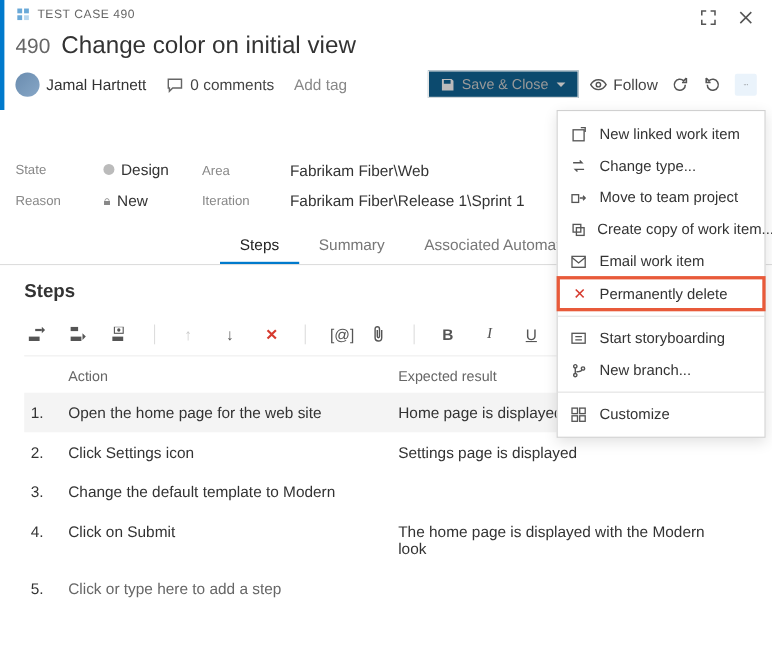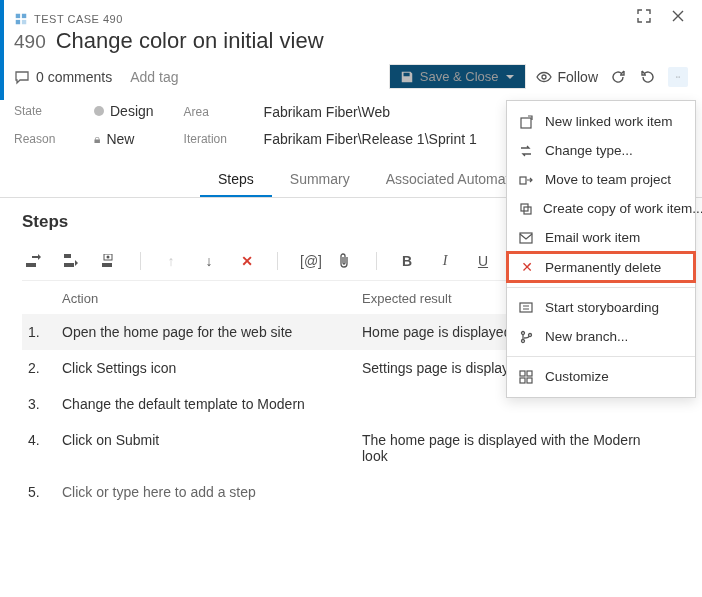--- a/index.html
+++ b/index.html
@@ -18,21 +18,21 @@
     position: absolute;
     left: 0; top: 0;
     width: 4px; height: 100px;
     background: #007acc;
   }
   .header {
     padding: 6px 14px 0 14px;
   }
   .type-row {
     display: flex;
-    align-items: flex-end;
+    align-items: flex-start;
     justify-content: space-between;
   }
   .type-label {
     font-size: 11px;
     color: #666;
     letter-spacing: .5px;
     display: flex;
     align-items: center;
     gap: 6px;
   }
@@ -71,21 +71,21 @@
   .follow { display:flex; align-items:center; gap:6px; font-size:14px; color:#444; }
   .icon-btn { width:20px; height:20px; display:flex; align-items:center; justify-content:center; color:#555; cursor:pointer;}
   .dots-btn { background:#eaf3fb; padding:4px 8px; border-radius:2px; }
 
   .fields {
     margin-top: 14px;
     display:flex;
     gap: 30px;
     padding: 0 14px;
   }
-  .field-col { display:grid; grid-template-columns: 60px auto; row-gap:12px; column-gap:20px; align-items:center;}
+  .field-col { display:grid; grid-template-columns: 60px auto; row-gap:12px; column-gap:20px; align-items:center;margin-top:43px;}
   .field-label { font-size:12px; color:#888; }
   .field-val { font-size:14px; color:#333; display:flex; align-items:center; gap:6px;}
   .dot { width:10px; height:10px; border-radius:50%; background:#bbb; display:inline-block;}
   .lock { font-size:12px; color:#888; }
 
   .tabs {
     margin-top: 16px;
     border-bottom:1px solid #ddd;
     display:flex;
     padding-left: 200px;
@@ -163,20 +163,24 @@
       </span>
     </div>
   </div>
 
   <div class="title-row">
     <span class="id">490</span>
     <span class="title">Change color on initial view</span>
   </div>
 
   <div class="meta-row">
+    <div class="assignee">
+      <span class="avatar"></span>
+      <span>Jamal Hartnett</span>
+    </div>
     <div class="comments">
       <svg width="16" height="16" viewBox="0 0 16 16" fill="none" stroke="#666" stroke-width="1.3">
           <path d="M2 3h12v8H6l-3 3v-3H2z"></path>
         </svg>
       <span>0 comments</span>
     </div>
     <span class="add-tag">Add tag</span>
 
     <div class="actions-right">
       <button class="save-btn">

